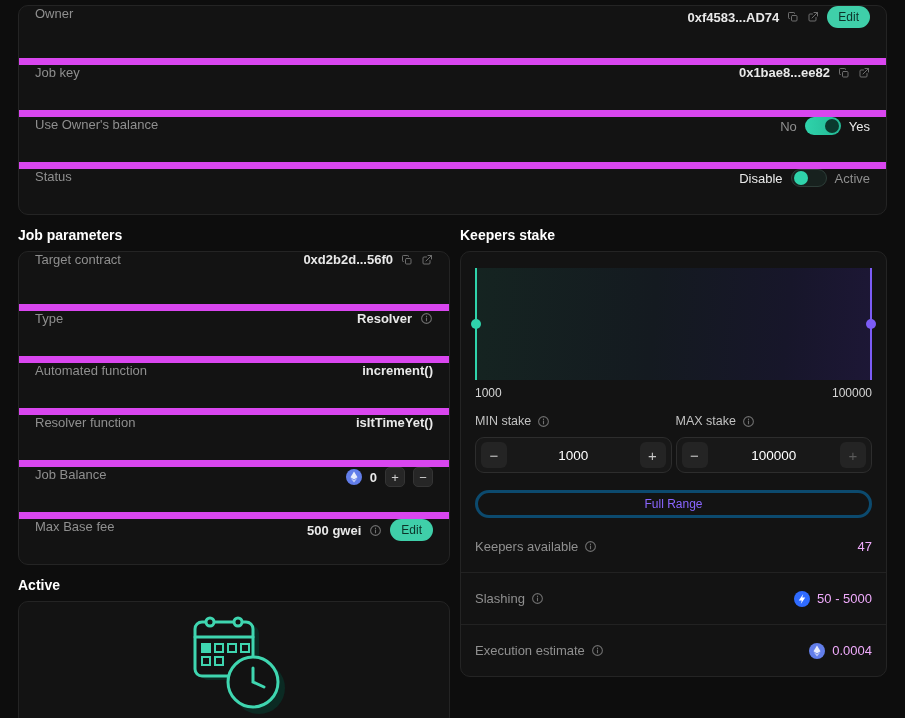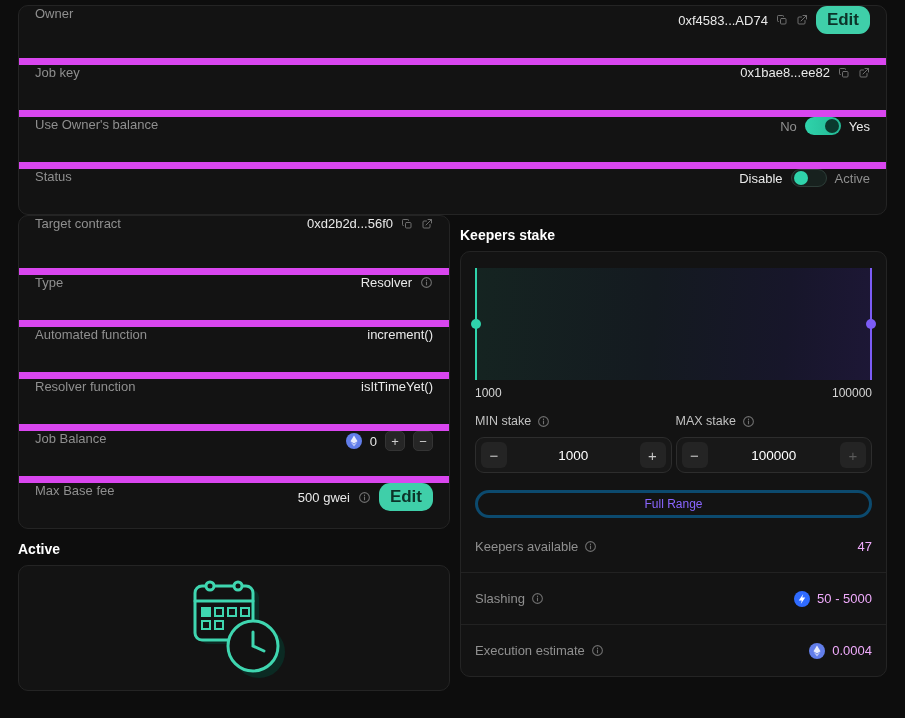--- a/index.html
+++ b/index.html
@@ -14,29 +14,29 @@
   .card { background:#131313; border:1px solid #242424; border-radius:10px; }
 
   
   .row {
     display:flex; align-items:flex-start; justify-content:space-between;
     height:52px; padding:0 16px;
   }
   .row + .row { border-top:7px solid #d946ef; }
   .label { color:#8f8f8f; display:flex; align-items:center; gap:6px; }
   .right { display:flex; align-items:center; gap:8px; }
-  .value { color:#e9e9e9; }
+  .value { color:#e9e9e9;font-weight:bold; }
 
   .svgic { width:12px; height:12px; fill:none; stroke:currentColor; stroke-width:2;
            stroke-linecap:round; stroke-linejoin:round; color:#6f6f6f; cursor:pointer; }
   .info { width:13px; height:13px; cursor:pointer; }
 
   .edit-btn {
     background:#3fcfa9; color:#0c3329; border:none; border-radius:11px;
-    font-size:17px; font-weight:bold; padding:4px 11px; cursor:pointer;
+    font-size:12px; font-weight:normal; padding:4px 11px; cursor:pointer;
     font-family:"Liberation Sans", sans-serif;
   }
 
   
   .toggle { position:relative; width:36px; height:18px; border-radius:9px; cursor:pointer; display:inline-block; }
   .toggle .knob { position:absolute; top:2px; width:14px; height:14px; border-radius:50%; }
   .toggle.teal-track { background:linear-gradient(90deg,#2fd3ab,#23b894); }
   .toggle.teal-track .knob { right:2px; background:#0b3a2e; }
   .toggle.dark-track { background:#17211e; border:1px solid #2d3d38; }
   .toggle.dark-track .knob { left:2px; top:1px; background:#2fd3ab; }
@@ -147,20 +147,21 @@
             <span class="knob"></span>
           </span>
         <span class="t-on muted">Active</span>
       </span>
     </div>
   </section>
 
   <div class="columns">
 
     <div>
+      <h3 class="section-title">Job parameters</h3>
 
       <section class="card">
 
         <div class="row">
           <span class="label">Target contract</span>
           <span class="right">
             <span class="value">0xd2b2d...56f0</span>
             <svg class="svgic" viewBox="0 0 24 24">
                 <rect x="9" y="9" width="11" height="11" rx="2"></rect>
                 <path d="M5 15H4.5A1.5 1.5 0 0 1 3 13.5v-9A1.5 1.5 0 0 1 4.5 3h9A1.5 1.5 0 0 1 15 4.5V5"></path>

